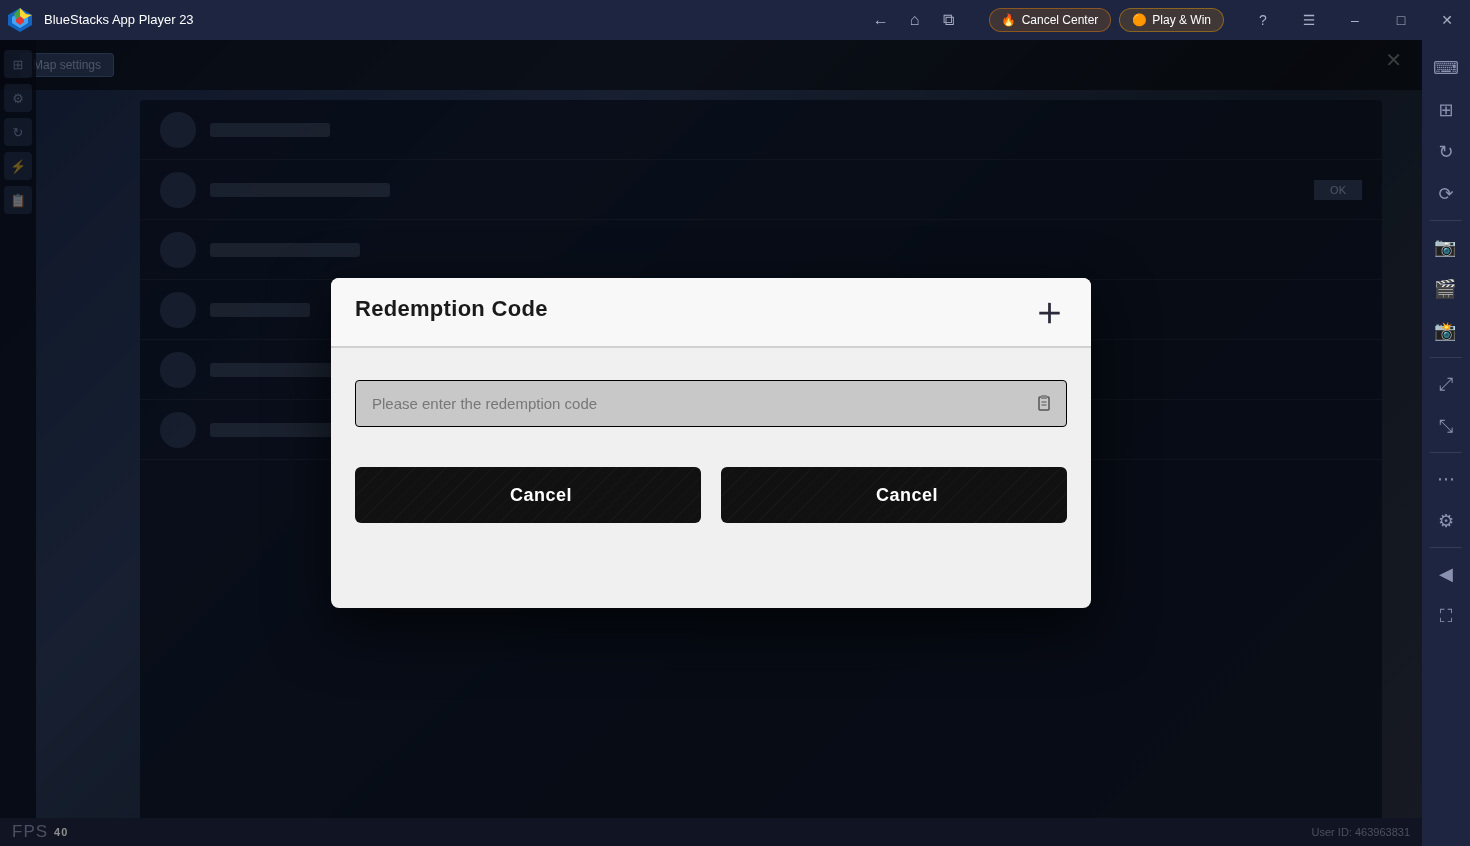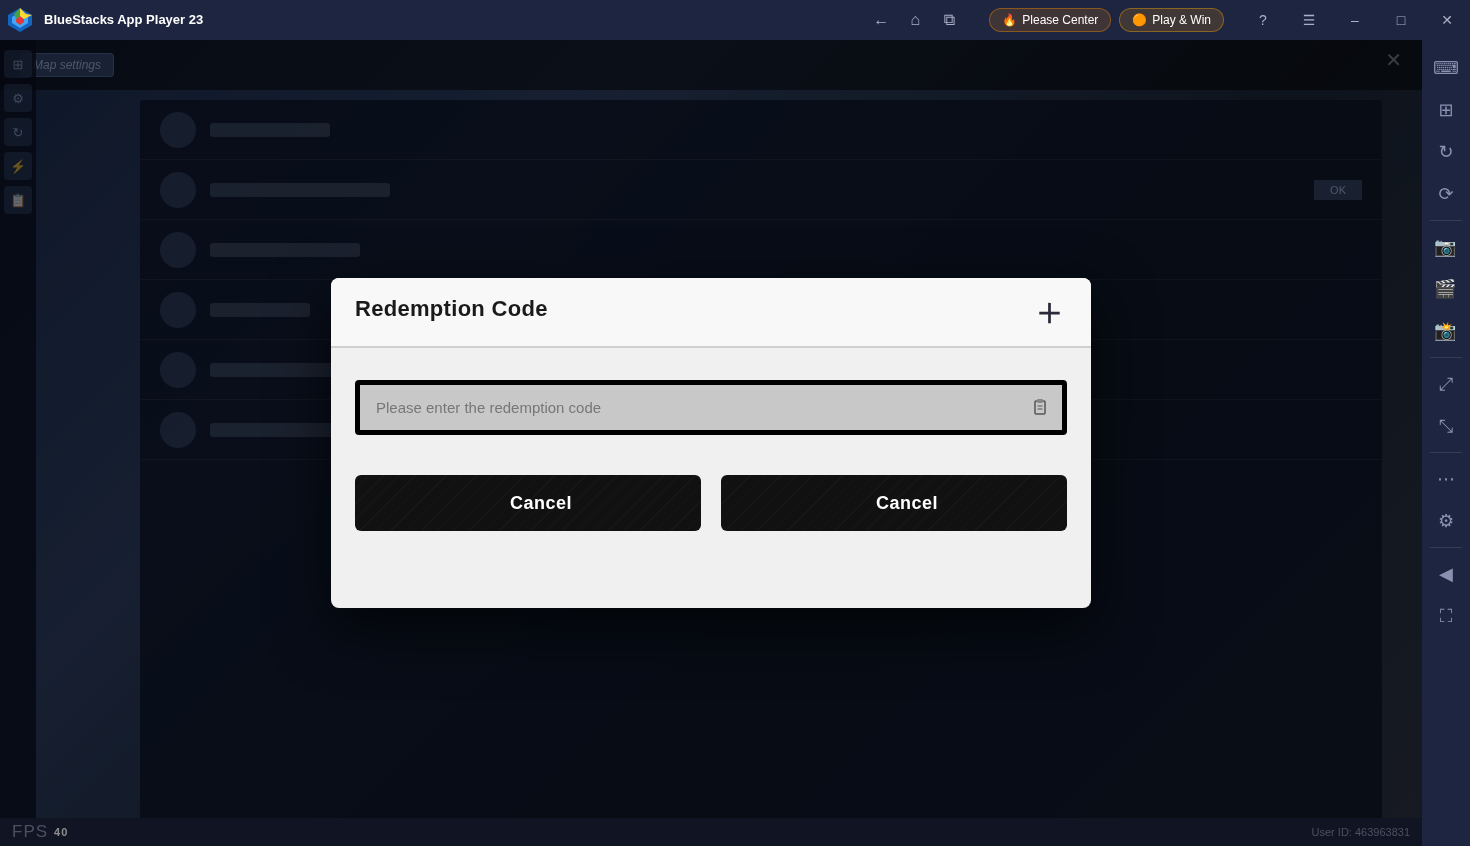--- a/index.html
+++ b/index.html
@@ -37,21 +37,21 @@
 
     #titlebar .app-info {
       display: flex; flex-direction: column; justify-content: center;
       margin-left: 4px;
       flex: 1;
     }
 
     #titlebar .app-name {
       color: #ffffff;
       font-size: 13px;
-      font-weight: 700;
+      font-weight: 400;
       line-height: 1.2;
     }
 
     #titlebar .app-version {
       color: #8892b0;
       font-size: 10px;
     }
 
     #titlebar .nav-buttons {
       display: flex; align-items: center; gap: 2px;
@@ -159,21 +159,20 @@
     }
 
     .fake-topbar-item {
       background: rgba(60,80,120,0.7);
       border: 1px solid rgba(100,130,180,0.4);
       border-radius: 4px;
       color: rgba(200,220,255,0.6);
       font-size: 12px;
       padding: 4px 12px;
       margin-right: 10px;
-      font-style: italic;
     }
 
     .fake-close-x {
       position: absolute;
       top: 8px; right: 20px;
       color: rgba(200,200,200,0.5);
       font-size: 20px;
     }
 
     .fake-panel {
@@ -265,21 +264,21 @@
       display: inline-block;
     }
 
     #dialog-body {
       padding: 32px 24px 28px;
       background: #f0f0f0;
     }
 
     #code-input-wrapper {
       background: #c8c8c8;
-      border: 5px solid #000000;
+      border: 1px solid #000000;
       border-radius: 4px;
       display: flex;
       align-items: center;
       overflow: hidden;
     }
 
     #code-input {
       flex: 1;
       background: transparent;
       border: none; outline: none;
@@ -422,21 +421,21 @@
 
   <div class="nav-buttons">
     <button class="titlebar-btn">←</button>
     <button class="titlebar-btn">⌂</button>
     <button class="titlebar-btn">⧉</button>
   </div>
 
   <div class="center-btns">
     <button class="reward-btn">
       <span>🔥</span>
-      <span>Please Center</span>
+      <span>Cancel Center</span>
     </button>
     <button class="playnwin-btn">
       <span>🟠</span>
       <span>Play &amp; Win</span>
     </button>
   </div>
 
   <div class="window-controls">
     <button class="wc-btn">?</button>
     <button class="wc-btn">☰</button>

